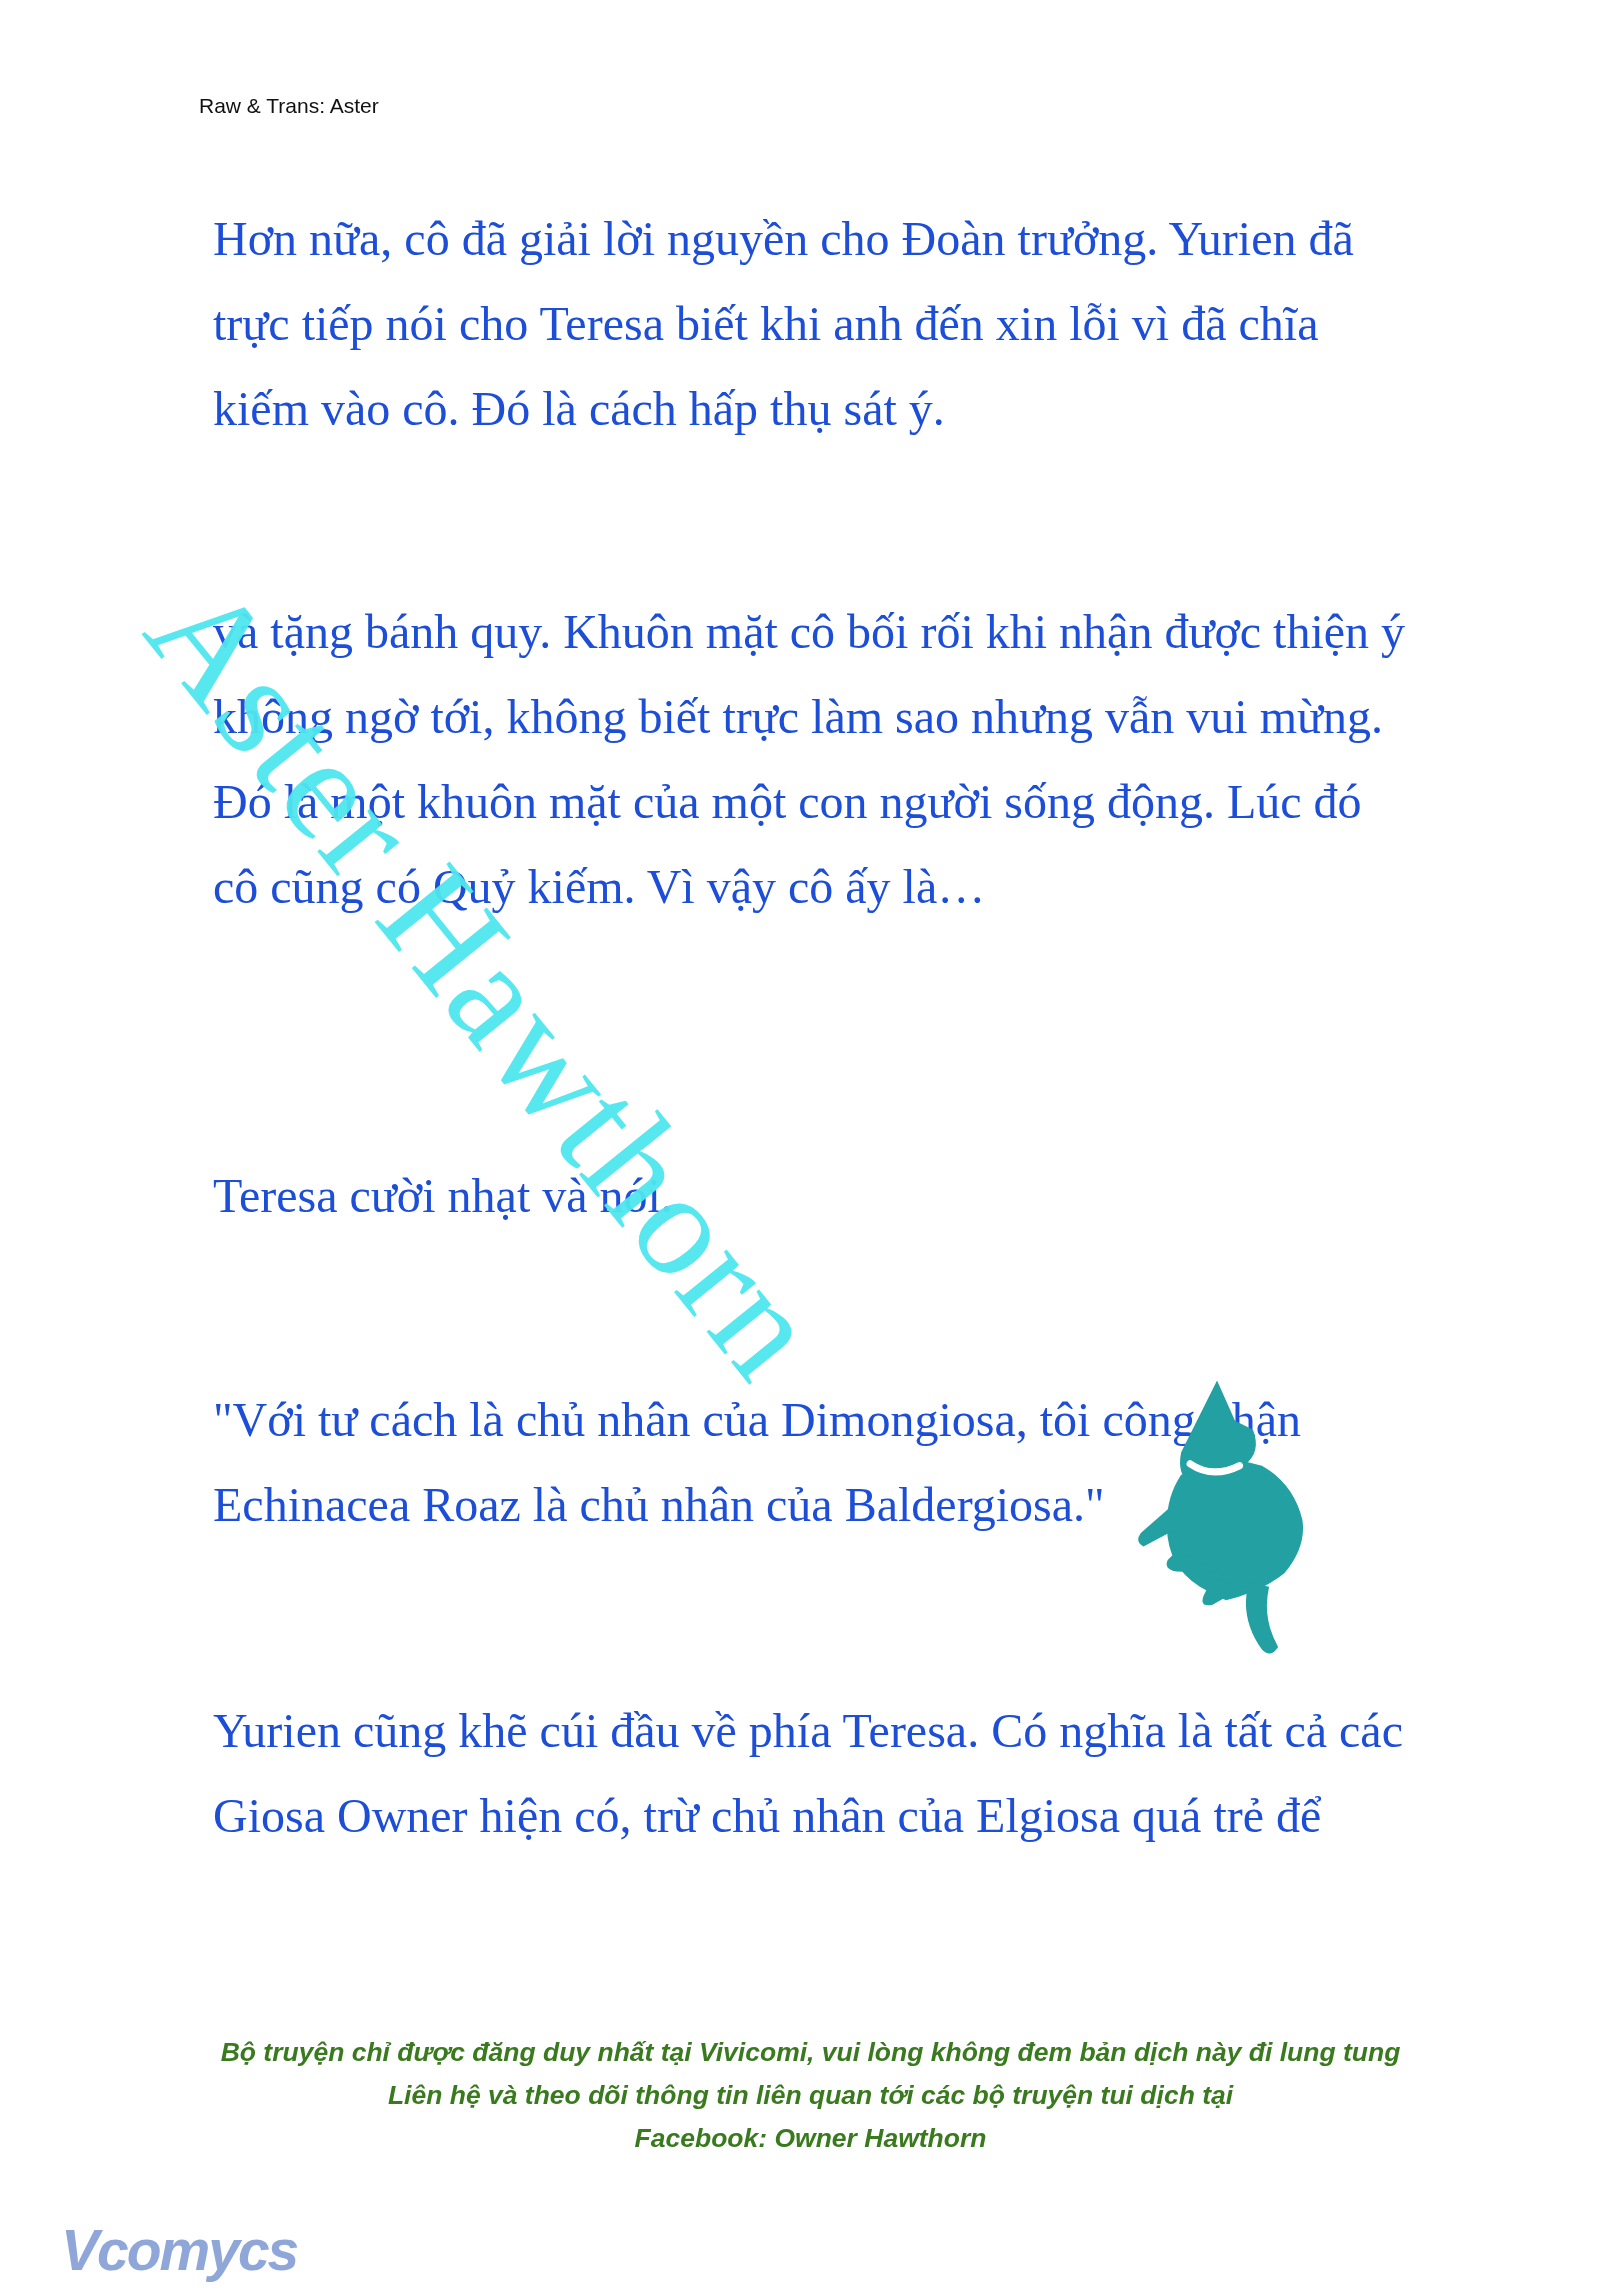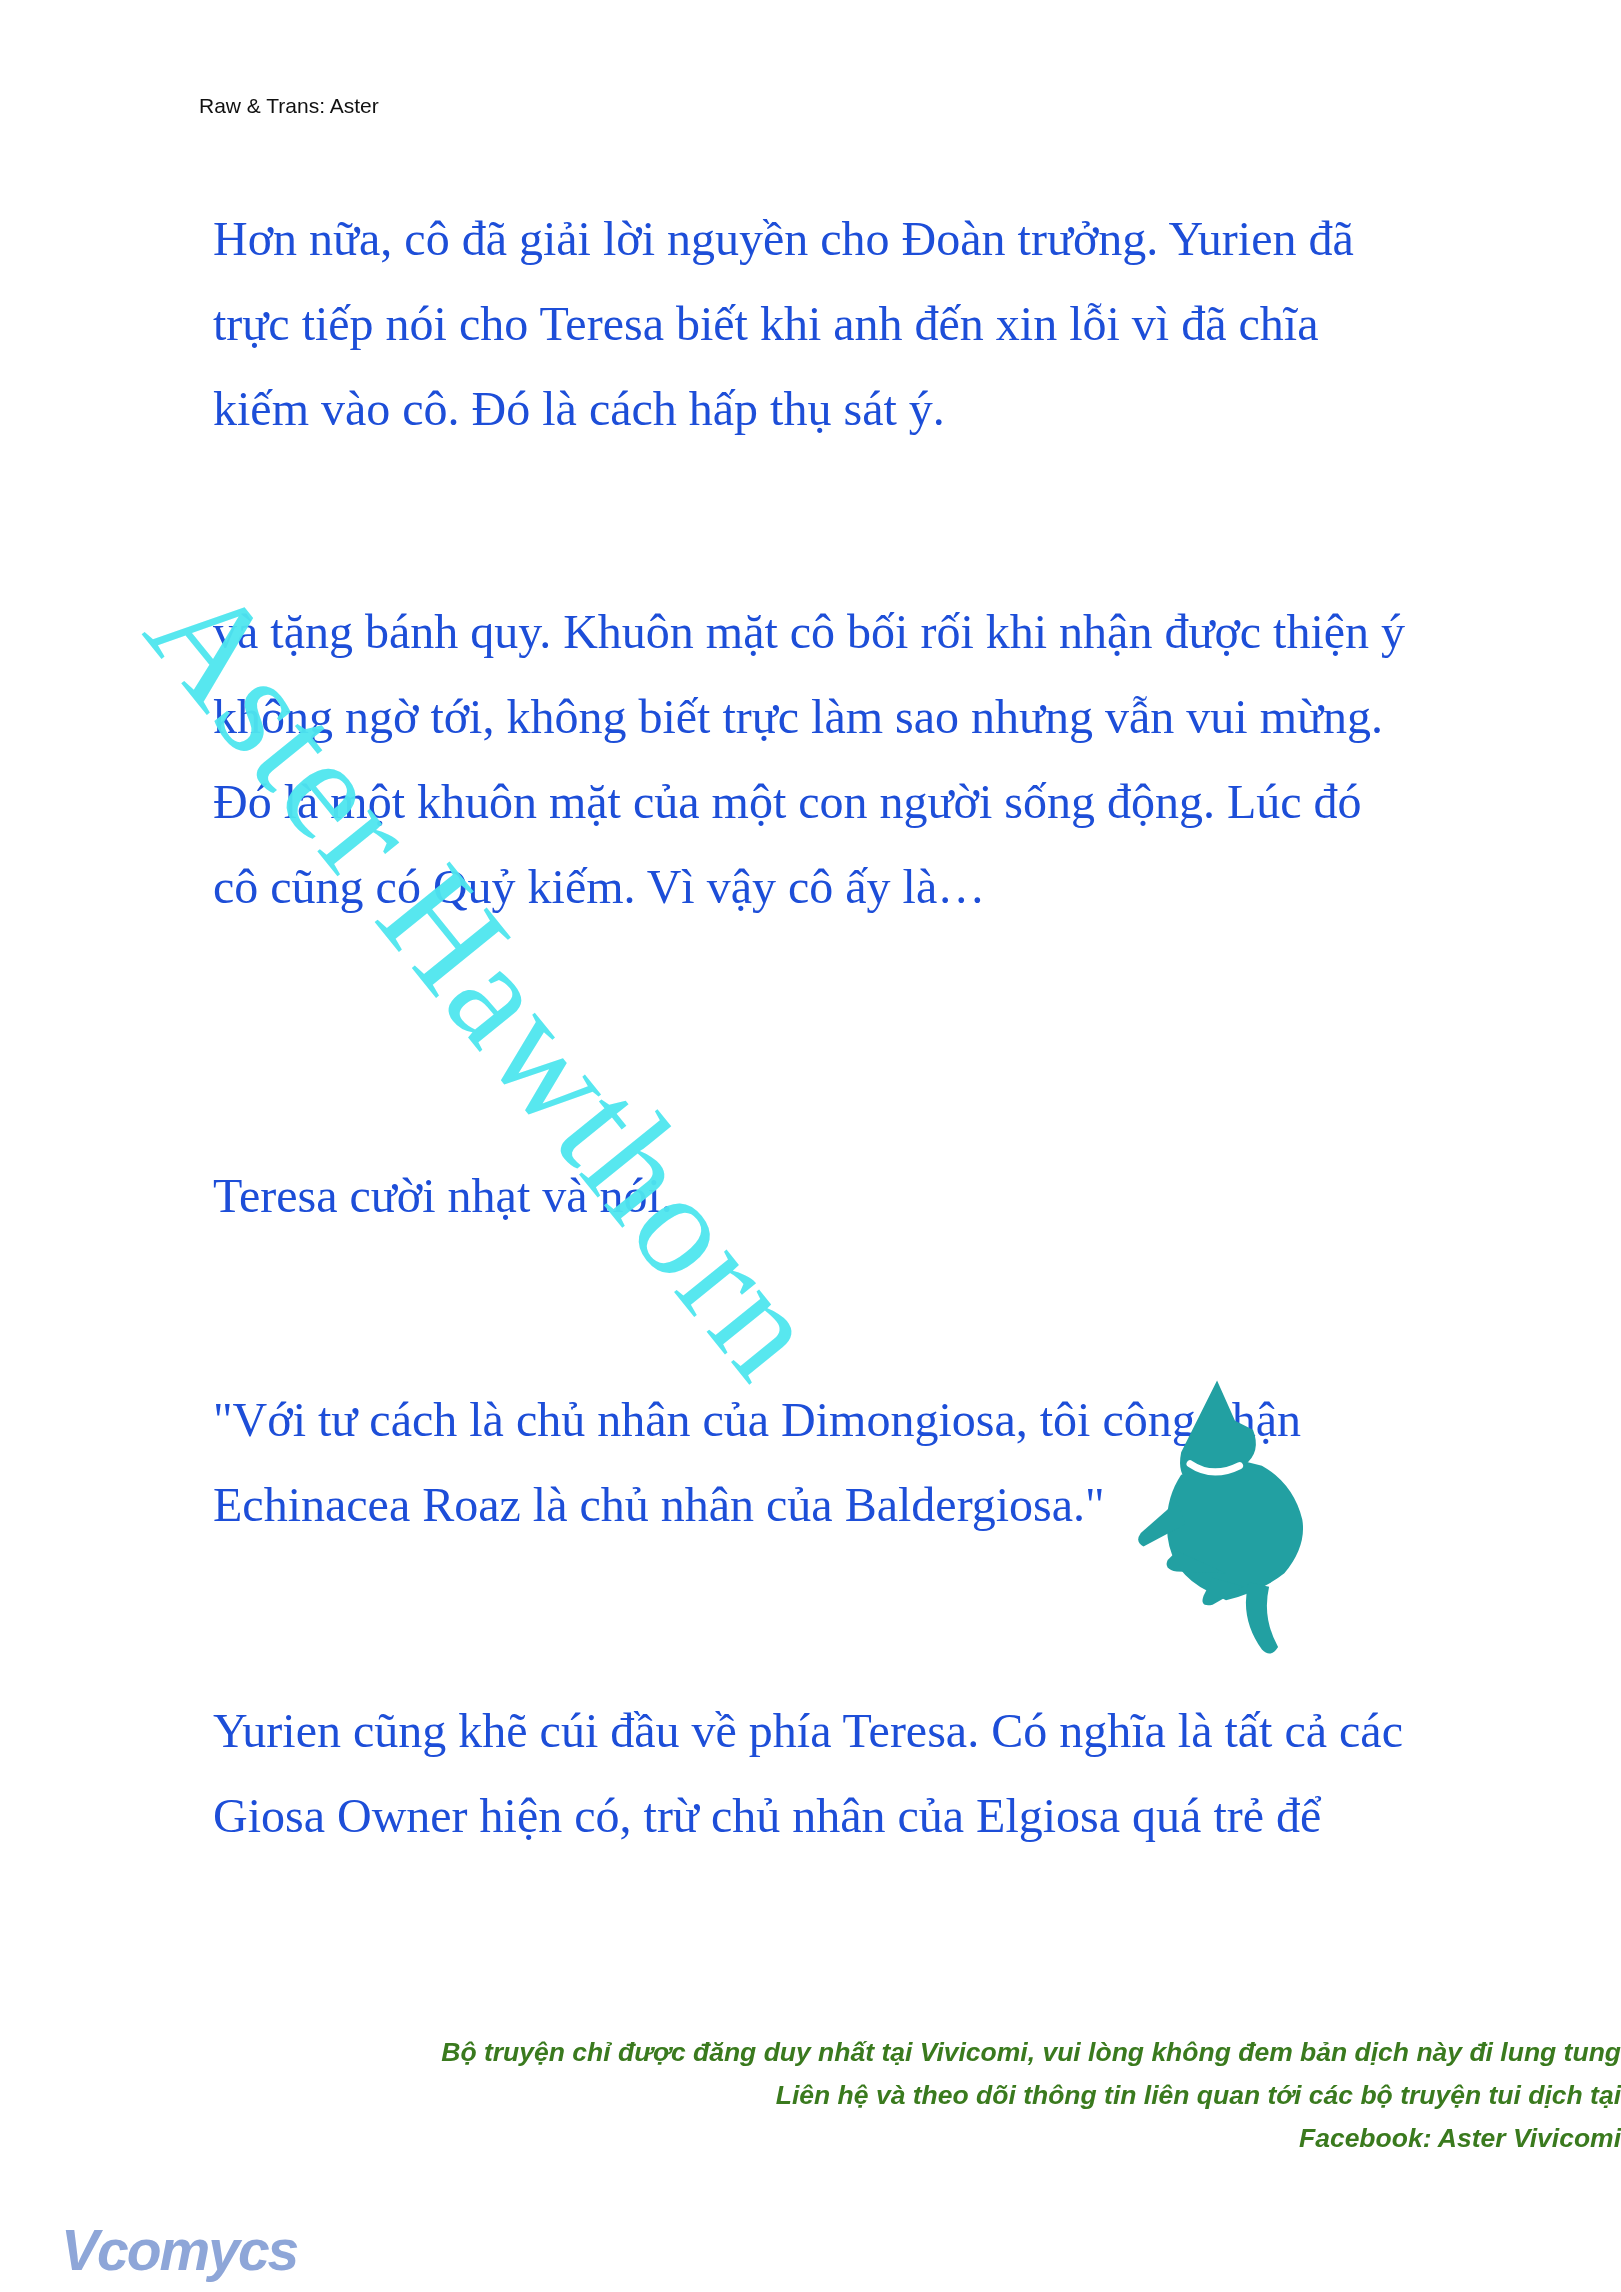--- a/index.html
+++ b/index.html
@@ -3,21 +3,21 @@
 <meta charset="utf-8">
 <style>
   html, body { margin:0; padding:0; background:#ffffff; }
   body { width:1621px; height:2293px; position:relative; overflow:hidden; }
   .header { position:absolute; left:199px; top:94px; font-family:"Liberation Sans", sans-serif; font-size:21px; color:#111; }
   .para { position:absolute; left:213px; font-family:"Liberation Serif", serif; font-size:48px; line-height:85px; color:#1d4ed8; white-space:nowrap; }
   .para .line { display:block; }
   .watermark { position:absolute; left:245px; top:549px; font-family:"Liberation Serif", serif; font-size:147px; color:#4fe6ef; transform-origin:0 0; transform:rotate(51deg); white-space:nowrap; letter-spacing:2px; opacity:0.95; }
   .cat { position:absolute; left:1127px; top:1367px; width:216px; height:314px; }
   .footer { position:absolute; left:0; width:1621px; text-align:center; font-family:"Liberation Sans", sans-serif; font-style:italic; font-weight:bold; font-size:26.5px; color:#3a7a1e; line-height:43px; top:2031px; }
-  .footer .fline { display:block;text-align:right; }
+  .footer .fline { display:block; }
   .logo { position:absolute; left:17px; top:2217px; font-family:"Liberation Sans", sans-serif; font-style:italic; font-weight:bold; font-size:57px; color:#8ea6d8; letter-spacing:-2px;margin-left:44px; }
 </style>
 </head>
 <body>
 
 <div class="header">Raw &amp; Trans: Aster</div>
 
 <div class="para" style="top:196px">
   <span class="line">Hơn nữa, cô đã giải lời nguyền cho Đoàn trưởng. Yurien đã</span>
   <span class="line">trực tiếp nói cho Teresa biết khi anh đến xin lỗi vì đã chĩa</span>
@@ -55,17 +55,17 @@
     <path d="M55 205 L45 215 Q40 225 55 228 L110 230 Z"></path>
     <path d="M95 235 L85 255 Q80 268 95 265 L130 245 Z"></path>
     <path d="M135 240 Q125 280 150 315 Q160 325 168 312 Q150 280 158 245 Z"></path>
   </g>
   <path d="M70 108 Q95 125 125 110" stroke="#ffffff" stroke-width="8" fill="none" stroke-linecap="round"></path>
 </svg>
 
 <div class="footer">
   <span class="fline">Bộ truyện chỉ được đăng duy nhất tại Vivicomi, vui lòng không đem bản dịch này đi lung tung</span>
   <span class="fline">Liên hệ và theo dõi thông tin liên quan tới các bộ truyện tui dịch tại</span>
-  <span class="fline">Facebook: Aster Vivicomi</span>
+  <span class="fline">Facebook: Owner Hawthorn</span>
 </div>
 
 <div class="logo">Vcomycs</div>
 
 
 </body></html>

